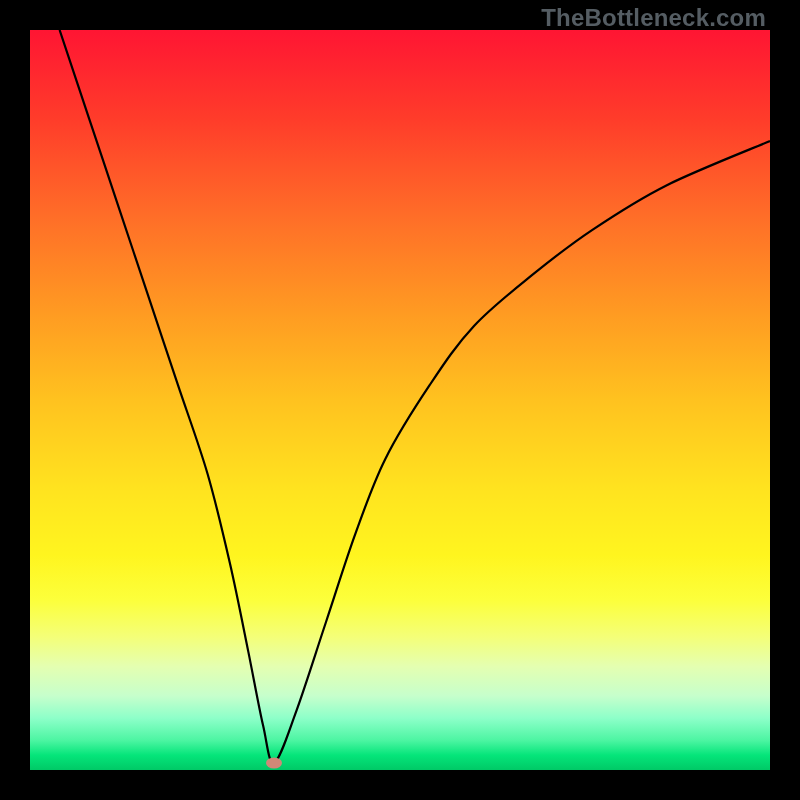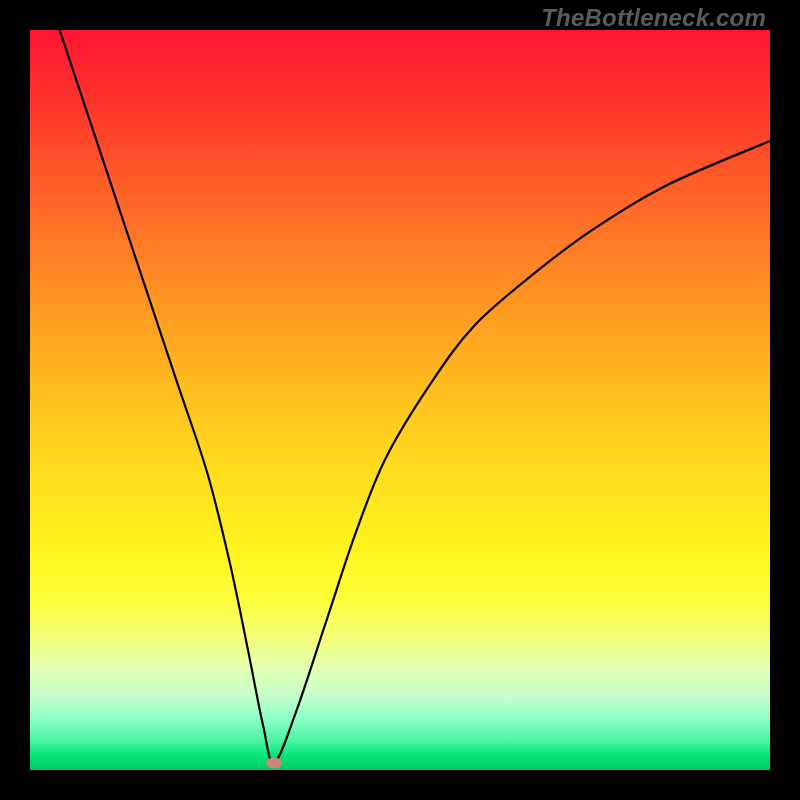--- a/index.html
+++ b/index.html
@@ -35,21 +35,20 @@
   }
   .watermark {
     position: absolute;
     top: 4px;
     right: 34px;
     font-family: Arial, Helvetica, sans-serif;
     font-size: 24px;
     font-weight: 600;
     color: #555d63;
     letter-spacing: 0.2px;
-    font-style: italic;
   }
   svg.curve {
     position: absolute;
     left: 0; top: 0;
     width: 100%; height: 100%;
   }
   .curve path { fill: none; stroke: #000; stroke-width: 2.2; }
   .marker {
     position: absolute;
     width: 16px;

